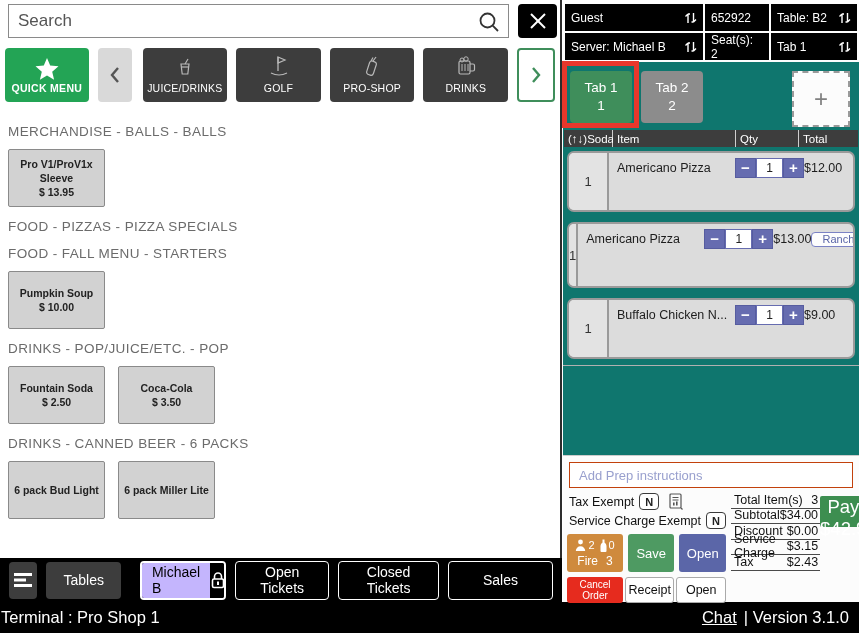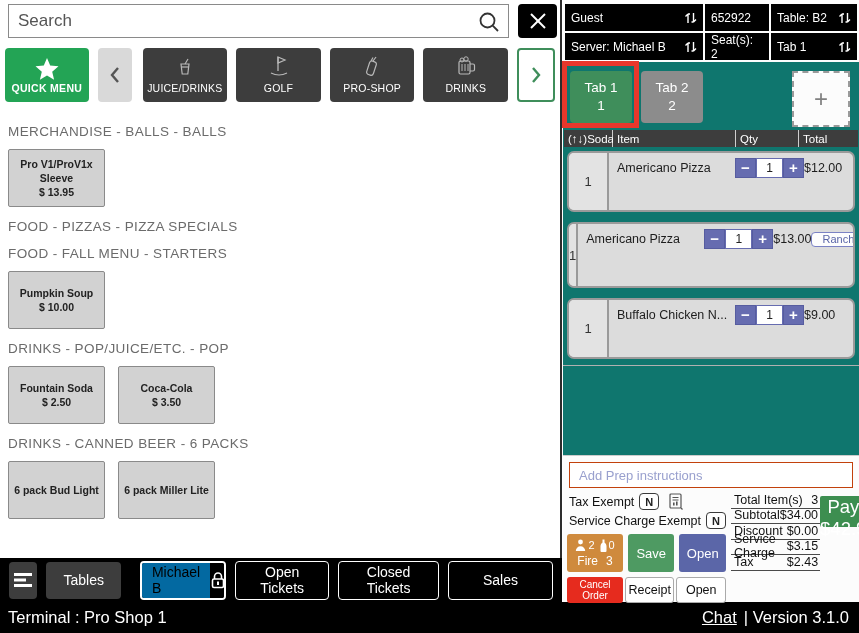--- a/index.html
+++ b/index.html
@@ -24,27 +24,27 @@
   .menu-list { padding:4px 8px 0 8px; }
   .section-title { color:#6b6b6b; font-size:13.5px; letter-spacing:.4px; margin:12px 0 10px 0; }
   .items-row { display:flex; gap:13px; margin-bottom:2px; }
   .item-btn { width:97px; min-height:58px; background:#d2d2d2; border:1px solid #8a8a8a; border-radius:2px; display:flex; flex-direction:column; align-items:center; justify-content:center; font-size:10.5px; font-weight:bold; color:#222; text-align:center; line-height:1.35; padding:3px 2px; cursor:pointer; font-family:inherit; }
 
   
   .bottom-nav { position:absolute; left:0; top:558px; width:562px; height:44px; background:#000; display:flex; align-items:center; gap:9px; padding:0 9px; }
   .nav-burger { width:40px; height:37px; background:#3d3d3d; border:none; border-radius:4px; display:flex; align-items:center; justify-content:center; cursor:pointer; }
   .nav-gray { height:37px; background:#3d3d3d; color:#fff; border:none; border-radius:4px; padding:0 17px; font-size:14px; cursor:pointer; font-family:inherit; }
   .nav-user { display:flex; height:39px; border:2px solid #fff; border-radius:4px; overflow:hidden; margin-left:10px; cursor:pointer; }
-  .nav-user-name { background:#0369a1; color:#000; padding:0 10px; display:flex; align-items:center; font-size:14px; }
+  .nav-user-name { background:#c4b5fd; color:#000; padding:0 10px; display:flex; align-items:center; font-size:14px; }
   .nav-user-lock { background:#000; width:34px; display:flex; align-items:center; justify-content:center; }
   .nav-black { height:39px; background:#000; color:#fff; border:1px solid #fff; border-radius:4px; padding:0 17px; font-size:14px; cursor:pointer; font-family:inherit; }
   .nav-black.wide { padding:0 34px; }
 
   
-  .status-bar { position:absolute; left:0; top:602px; width:859px; height:31px; background:#000; color:#fff; display:flex; align-items:center; justify-content:space-between; padding:0 10px 0 8px; font-size:16.5px; }
+  .status-bar { position:absolute; left:0; top:602px; width:859px; height:31px; background:#000; color:#fff; display:flex; align-items:center; justify-content:space-between; padding:0 10px 0 1px; font-size:16.5px; }
   .status-right { display:flex; gap:7px; align-items:center; }
   .chat-link { text-decoration:underline; cursor:pointer; }
 
   
   .right-panel { position:absolute; left:563px; top:0; width:296px; height:602px; background:#0f766e; }
   .ticket-header { display:grid; grid-template-columns:138px 64px 86px; grid-auto-rows:27px; gap:2px; padding:4px 2px 2px 2px; background:#fdfdfd; }
   .th-cell { background:#000; color:#fff; font-size:12px; display:flex; align-items:center; justify-content:space-between; padding:0 6px; cursor:pointer; }
   .th-cell.noicon { justify-content:flex-start; }
 
   .tabs-row { position:relative; height:64px; padding:9px 7px 0 7px; display:flex; gap:9px; }

